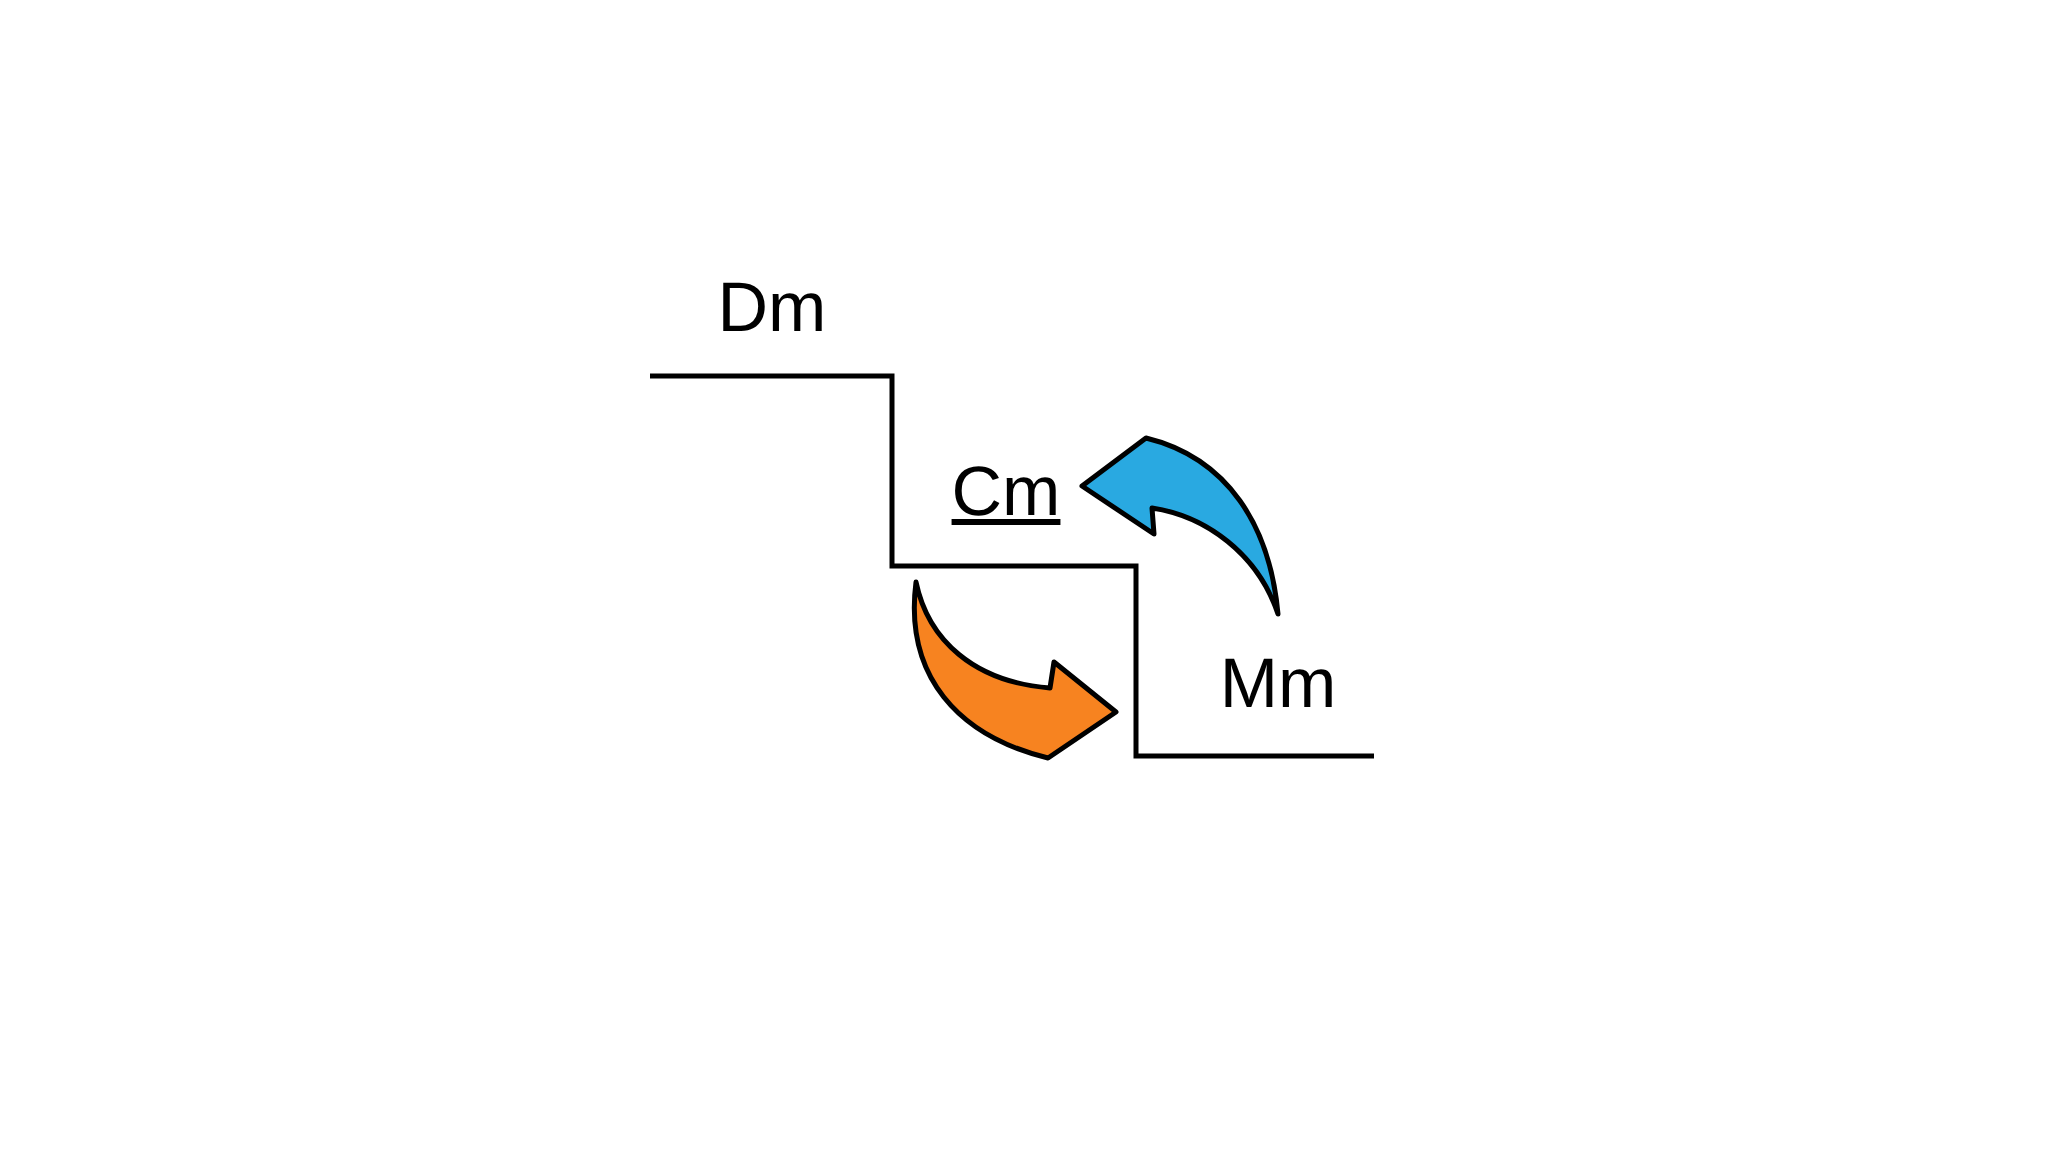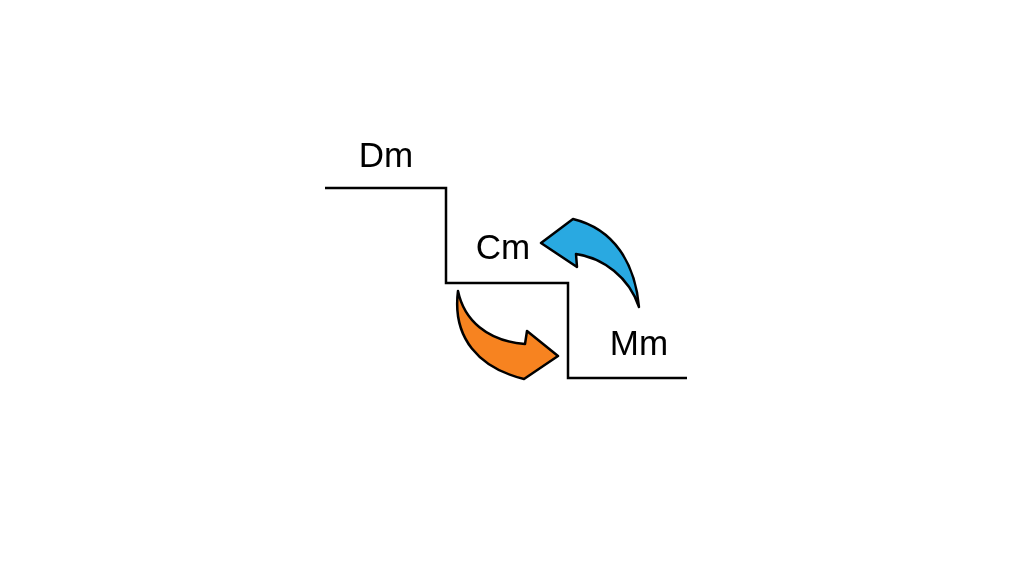--- a/index.html
+++ b/index.html
@@ -19,21 +19,21 @@
   }
   .step-label {
     position: absolute;
     transform: translate(-50%, -50%);
     font-size: 35px;
     color: #000000;
     white-space: nowrap;
     line-height: 1;
   }
   .label-dm { left: 386px; top: 154px; }
-  .label-cm { left: 503px; top: 246px; }
+  .label-cm { left: 503px; top: 246px; text-decoration: underline; }
   .label-mm { left: 639px; top: 342px; }
 </style>
 </head>
 <body>
 
 <div class="canvas">
 
   <svg width="1024" height="576" viewBox="0 0 1024 576">
 
     <path d="M 325 188 L 446 188 L 446 283 L 568 283 L 568 378 L 687 378" fill="none" stroke-width="2.5" stroke="#000000"></path>

